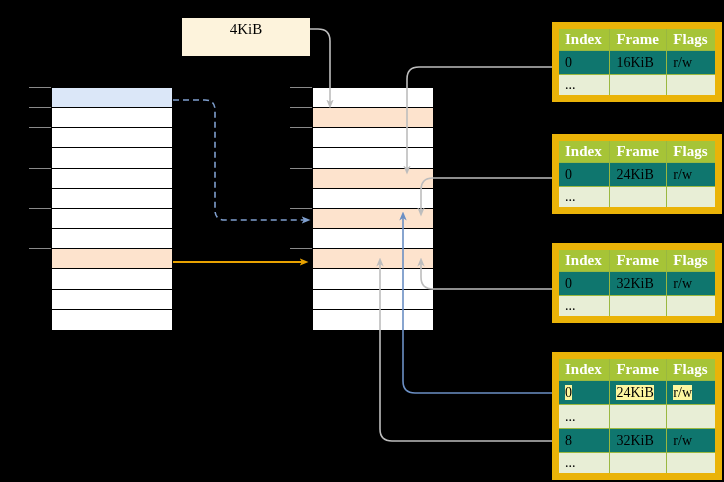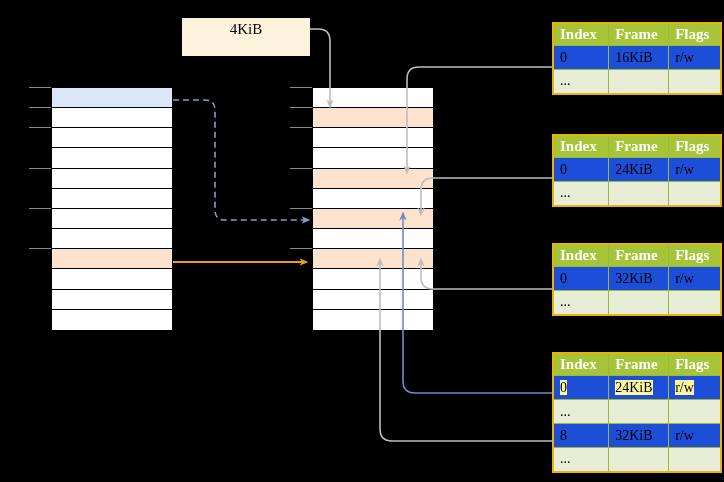--- a/index.html
+++ b/index.html
@@ -26,22 +26,22 @@
   .cell.orange{background:#fde3cd;}
 
   
   .tick{position:absolute;height:1px;background:#8a8a8a;width:22px;}
 
   
   table.pt{
     position:absolute;
     border-collapse:collapse;
     font-size:14px;
-    background:#1d4ed8;
-    border:2px solid #eab308;
+    background:#0f766e;
+    border:7px solid #eab308;
   }
   table.pt th{
     background:#a6c437;
     color:#fff;
     font-weight:bold;
     text-align:left;
     padding:2px 6px;
     border:1px solid #9ab840;
     font-size:15px;
     white-space:nowrap;

